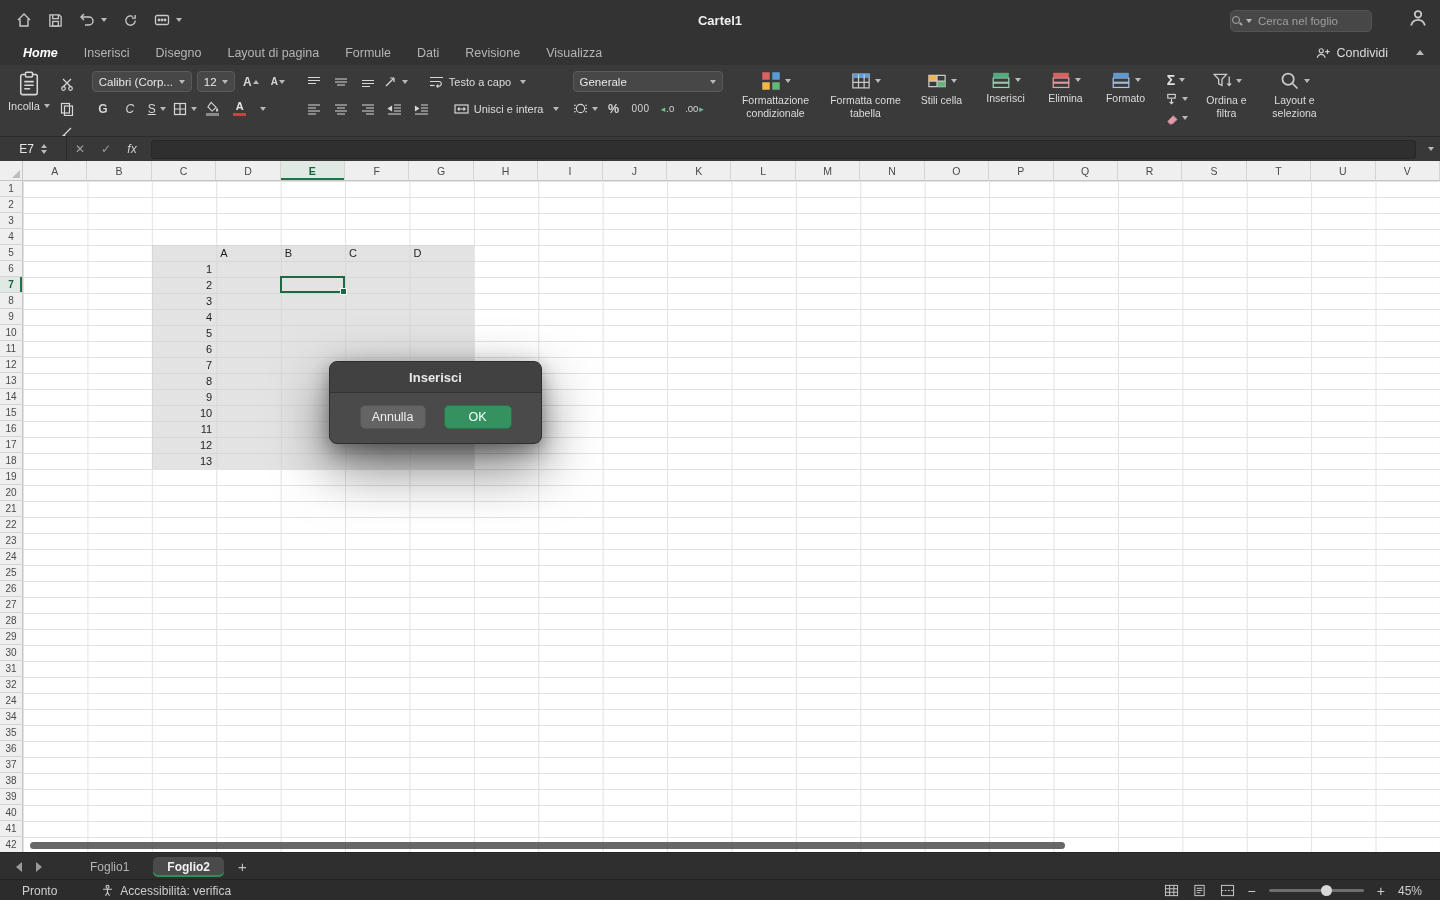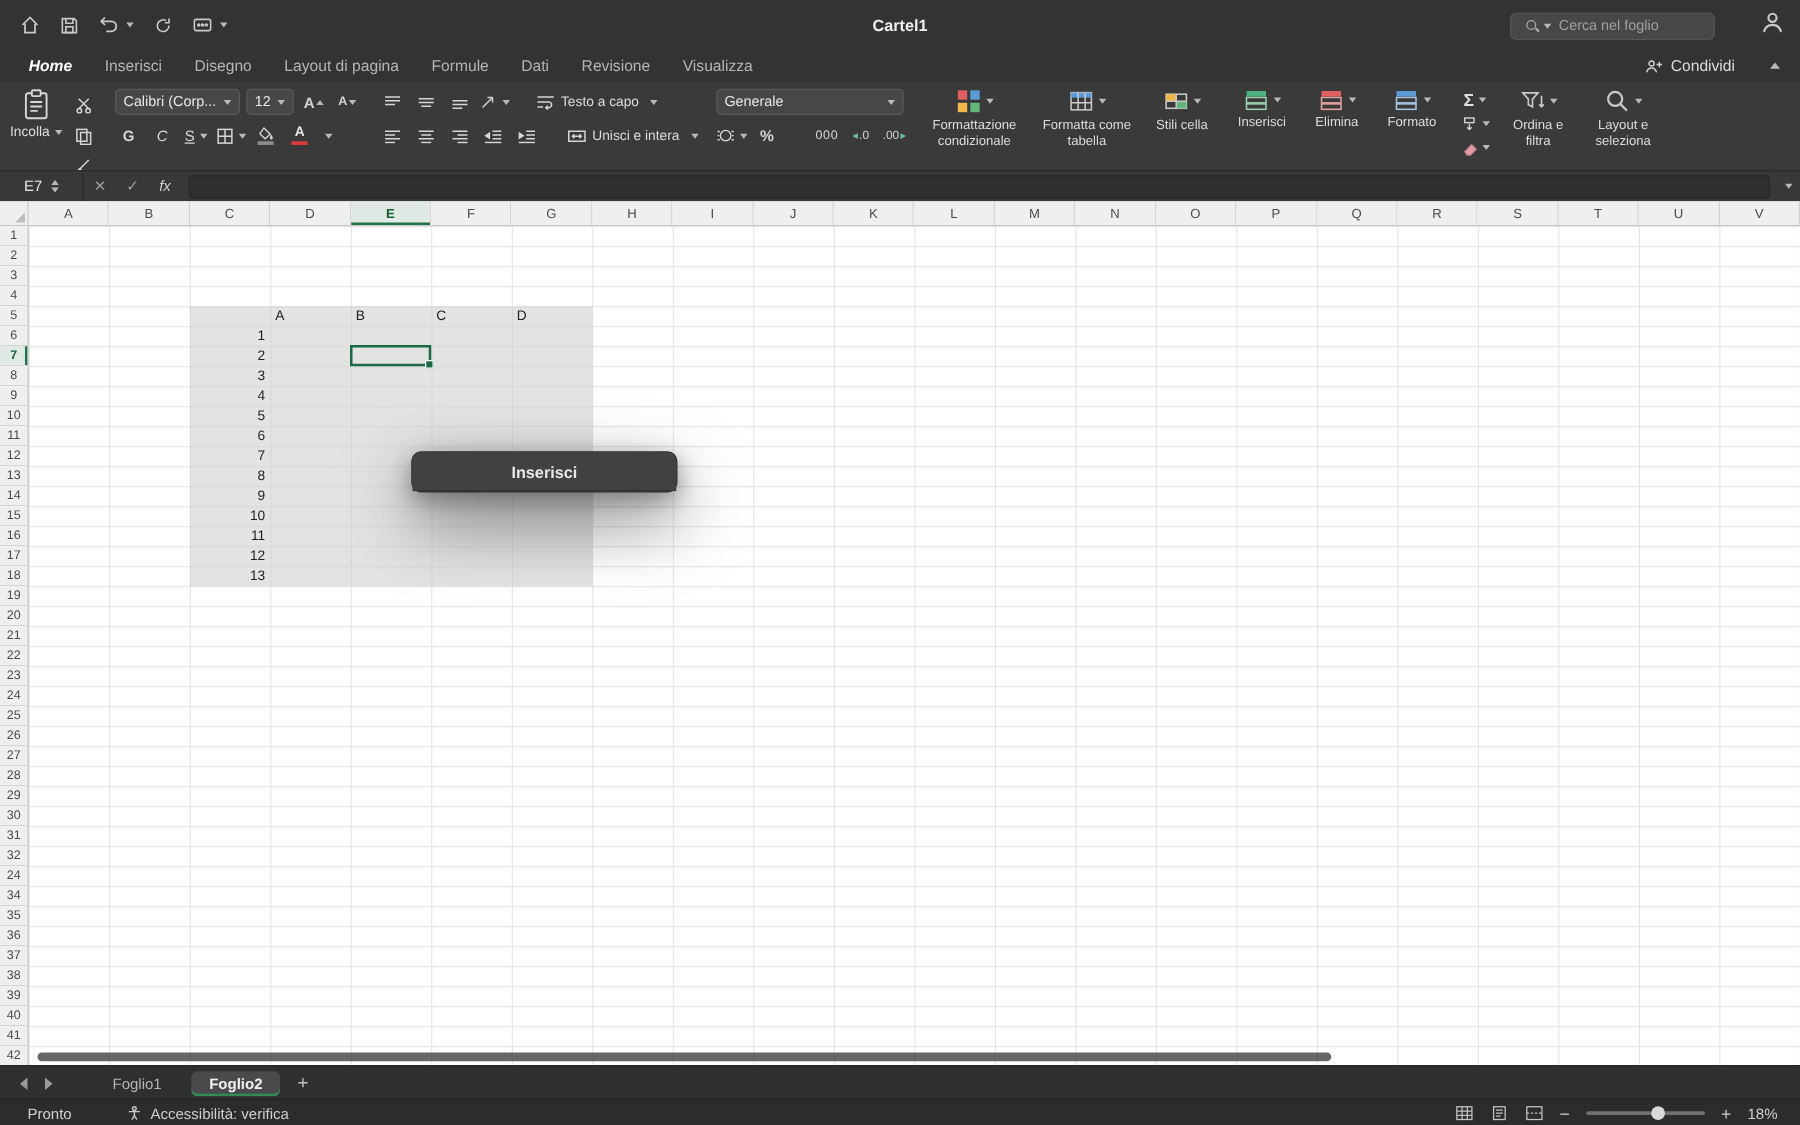--- a/index.html
+++ b/index.html
@@ -14,21 +14,21 @@
   .chev{display:inline-block;width:0;height:0;border-left:3.5px solid transparent;border-right:3.5px solid transparent;border-top:4px solid #b9b9b9;margin-left:4px;flex:none;}
   .chevup{display:inline-block;width:0;height:0;border-left:4px solid transparent;border-right:4px solid transparent;border-bottom:5px solid #b9b9b9;}
   .tri-l{width:0;height:0;border-top:5px solid transparent;border-bottom:5px solid transparent;border-right:6px solid #9a9a9a;}
   .tri-r{width:0;height:0;border-top:5px solid transparent;border-bottom:5px solid transparent;border-left:6px solid #9a9a9a;}
 
   
   #titlebar{position:absolute;left:0;top:0;width:1440px;height:40px;background:#333333;border-bottom:3px solid #bef264;display:flex;align-items:center;}
   .tb-icons{display:flex;align-items:center;gap:16px;padding-left:16px;}
   .tb-btn{display:flex;align-items:center;gap:2px;color:#c9c9c9;}
   #tb-title{position:absolute;left:0;right:0;text-align:center;color:#efefef;font-size:13px;font-weight:bold;pointer-events:none;}
-  #searchbox{position:absolute;right:68px;top:10px;width:138px;height:20px;background:#474747;border:1px solid #545454;border-radius:5px;display:flex;align-items:center;padding:0 12px;gap:4px;justify-content:flex-end;}
+  #searchbox{position:absolute;right:68px;top:10px;width:138px;height:20px;background:#474747;border:1px solid #545454;border-radius:5px;display:flex;align-items:center;padding:0 1px;gap:4px;justify-content:flex-end;}
   #searchbox input{background:transparent;border:none;outline:none;color:#e0e0e0;font-size:11.5px;width:100%;font-family:inherit;}
   #searchbox input::placeholder{color:#9f9f9f;}
   .mag{width:10px;height:10px;position:relative;flex:none;}
   .mag::before{content:'';position:absolute;left:0;top:0;width:6px;height:6px;border:1.4px solid #a9a9a9;border-radius:50%;}
   .mag::after{content:'';position:absolute;left:6.5px;top:6.5px;width:4px;height:1.6px;background:#a9a9a9;transform:rotate(45deg);border-radius:1px;}
   #avatar{position:absolute;right:12px;top:8px;}
 
   
   #tabrow{position:absolute;left:0;top:40px;width:1440px;height:25px;background:#333333;display:flex;align-items:center;}
   .rtab{font-size:12.5px;color:#b5b5b5;padding:0 13px;height:100%;display:flex;align-items:center;}
@@ -375,21 +375,21 @@
     </div>
     <div class="rrow">
       <div class="mini">
         <svg width="15" height="13" viewBox="0 0 16 14" fill="none" stroke="#d6d6d6" stroke-width="1.2">
             <circle cx="8" cy="7" r="4.5"></circle>
             <path d="M1 3.5h2M1 7h1.5M1 10.5h2M13 3.5h2M13.5 7H15M13 10.5h2"></path>
           </svg>
         <span class="chev"></span>
       </div>
       <div class="mini" style="font-size:12.5px;font-weight:bold;">%</div>
-      <div class="mini" style="font-size:10px;letter-spacing:.5px;margin-left:21px;">000</div>
+      <div class="mini" style="font-size:10px;letter-spacing:.5px;">000</div>
       <div class="mini decbtn">
           <span class="garr">◂</span>
           <span>.0</span>
         </div>
       <div class="mini decbtn">
           <span>.00</span>
           <span class="garr">▸</span>
         </div>
     </div>
   </div>
@@ -653,19 +653,23 @@
       </svg>
     <svg width="15" height="13" viewBox="0 0 16 14" fill="none" stroke="#c2c2c2" stroke-width="1.1">
         <rect x="1.5" y="1.5" width="13" height="11"></rect>
         <path d="M1.5 7h2M5 7h2M8.5 7h2M12 7h2.5" stroke-dasharray="2 1.4"></path>
       </svg>
     <span class="zbtn">−</span>
     <div id="zoom-slider">
         <div id="zoom-thumb"></div>
       </div>
     <span class="zbtn">+</span>
-    <span>18%</span>
+    <span>45%</span>
   </div>
 </div>
 
 <div id="dialog">
   <div id="dlg-title">Inserisci</div>
+  <div id="dlg-buttons">
+    <div class="dbtn" id="btn-cancel">Annulla</div>
+    <div class="dbtn" id="btn-ok">OK</div>
+  </div>
 </div>
 
 </body></html>

